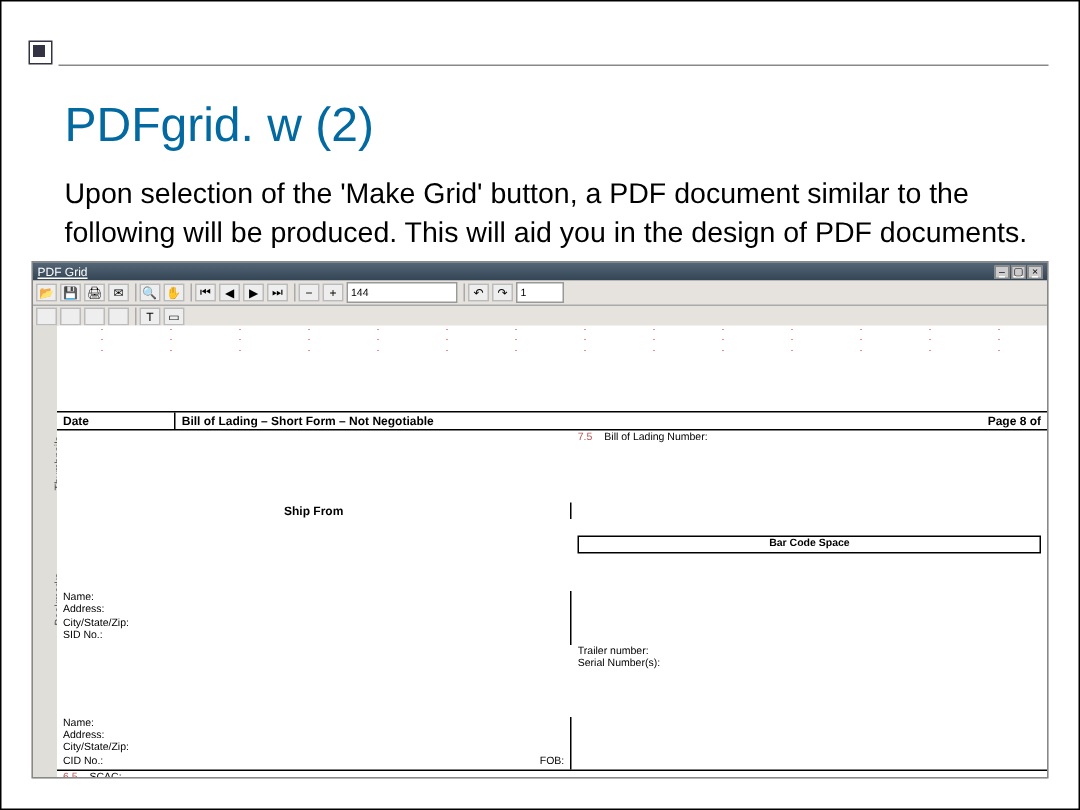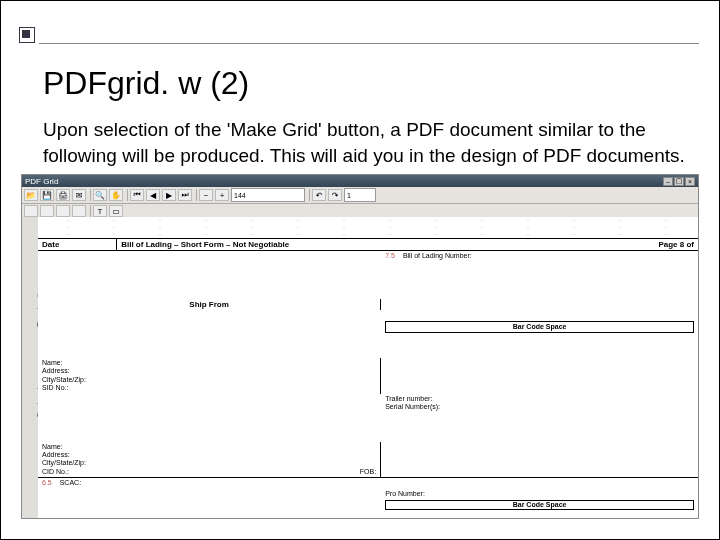--- a/index.html
+++ b/index.html
@@ -21,21 +21,21 @@
     width: 14px; height: 14px;
   }
   .bullet-deco .outer { position:absolute; width:14px; height:14px; border:1px solid #334; background:#fff; }
   .bullet-deco .inner { position:absolute; left:3px; top:3px; width:8px; height:8px; background:#334; }
   .rule {
     position: absolute; top: 42px; left: 38px; right: 20px;
     height: 1px; background: #888;
   }
   .title {
     position: absolute; top: 64px; left: 42px;
-    font-size: 32px; color: #000000;
+    font-size: 32px; color: #0369a1;
   }
   .body {
     position: absolute; top: 116px; left: 42px; right: 28px;
     font-size: 19px; line-height: 1.35; color: #000;
   }
   .app {
     position: absolute;
     top: 173px; left: 20px; right: 20px; bottom: 20px;
     background: #d6d3ce;
     border: 1px solid #888;
@@ -43,20 +43,21 @@
     font-size: 8px;
     color: #000;
   }
   .titlebar {
     height: 12px;
     background: linear-gradient(#567, #345);
     color: #fff;
     display: flex; align-items: center;
     padding: 0 3px;
     font-size: 8px;
+    text-decoration: underline;
   }
   .titlebar .spacer { flex:1; }
   .titlebar .winbtn {
     width: 10px; height: 9px; background:#ccc; margin-left:1px;
     border:1px solid #888; box-sizing:border-box;
     display:flex; align-items:center; justify-content:center;
     color:#000; font-size:7px;
   }
   .toolbar {
     height: 16px;
@@ -208,21 +209,21 @@
           <span>·</span>
           <span>·</span>
           <span>·</span>
           <span>·</span>
           <span>·</span>
           <span>·</span>
           <span>·</span>
           <span>·</span>
       </div>
 
-      <div class="gridline row2col" style="display:flex;">
+      <div class="gridline row2col" style="display:flex;margin-top:36px;">
         <div style="flex:0 0 12%; font-weight:bold; border-right:1px solid #000;">Date</div>
         <div style="flex:1; text-align:left; font-weight:bold;">Bill of Lading – Short Form – Not Negotiable</div>
         <div style="flex:0 0 15%; text-align:right; font-weight:bold;">Page 8 of</div>
       </div>
 
       <div class="gridline row2col">
         <div class="lcol hcell">Ship From</div>
         <div class="rcol small">
           <span class="redlabel">7.5</span>
           <span>Bill of Lading Number:</span>

